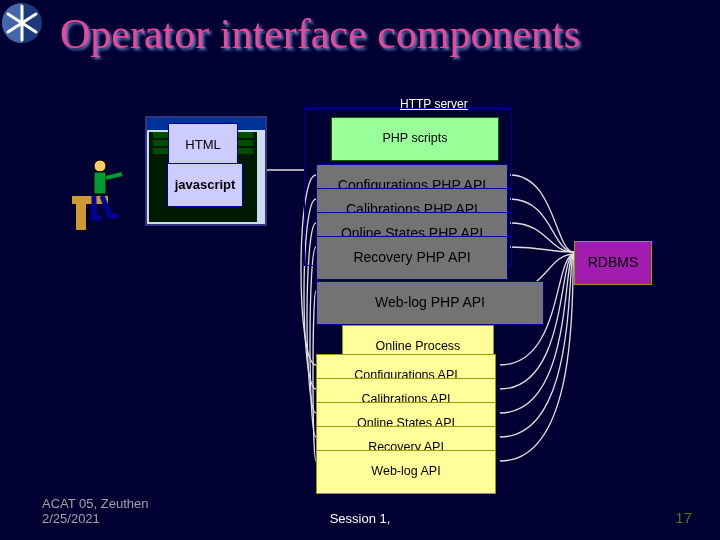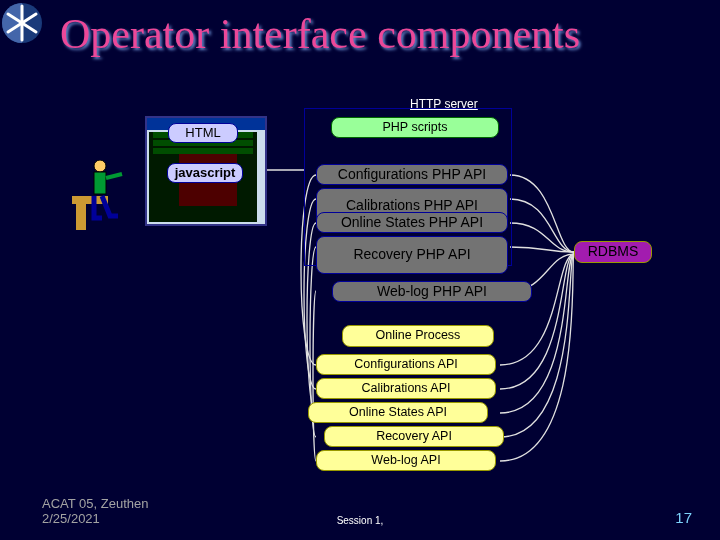--- a/index.html
+++ b/index.html
@@ -32,22 +32,21 @@
     pointer-events: none;
   }
   .box {
     position: absolute;
     text-align: center;
     font-size: 13px;
     line-height: 1.1;
     display: flex;
     align-items: center;
     justify-content: center;
-    padding: 9px 6px;
-    border-radius: 8px;
+    padding: 21px 6px;
   }
   .browser-window {
     position: absolute;
     left: 145px; top: 116px;
     width: 122px; height: 110px;
     border: 2px solid #333388;
     background: #ccddee;
   }
   .browser-titlebar { height: 12px; background: #003399; }
   .browser-inner { background:#001a00; margin:2px 8px 2px 2px; height:90px; position:relative; }
@@ -66,21 +65,21 @@
   }
   .http-server-frame {
     position: absolute;
     left: 304px; top: 108px;
     width: 208px; height: 158px;
     border: 1.5px solid #000099;
     background: transparent;
   }
   .http-server-label {
     position: absolute;
-    left: 410px; top: 97px;
+    left: 400px; top: 97px;
     font-size: 12px;
     color: #fff;
     text-decoration: underline;
   }
   .php-green {
     background: #99ff99;
     border: 1.5px solid #006600;
     font-size: 12.5px;
     margin-left: 8px;
   }
@@ -101,26 +100,26 @@
   }
   .footer-left {
     position: absolute;
     left: 42px; bottom: 14px;
     color: #a3a3a3; font-size: 13px; text-align: left;
   }
   .footer-center {
     position: absolute;
     left: 0; right: 0; bottom: 14px;
     text-align: center;
-    color: #fff; font-size: 10px;
+    color: #fff; font-size: 13px;
   }
   .footer-right {
     position: absolute;
     right: 28px; bottom: 14px;
-    color: #7dd3fc; font-size: 15px; margin-left: 9px;
+    color: #4d7c0f; font-size: 15px; margin-left: 9px;
   }
   .person {
     position: absolute;
     left: 72px; top: 160px;
     width: 70px; height: 78px;
   }
 </style>
 </head>
 <body>
 
@@ -189,27 +188,27 @@
 <div class="box js-label">javascript</div>
 
 <div class="http-server-label">HTTP server</div>
 <div class="http-server-frame"></div>
 
 <div class="box php-green" style="left:323px; top:117px; width:168px; height:21px">PHP scripts</div>
 <div class="box php-purple" style="left:316px; top:164px; width:192px; height:21px">Configurations PHP API</div>
 <div class="box php-purple" style="left:316px; top:188px; width:192px; height:36px">Calibrations PHP API</div>
 <div class="box php-purple" style="left:316px; top:212px; width:192px; height:21px">Online States PHP API</div>
 <div class="box php-purple" style="left:316px; top:236px; width:192px; height:38px">Recovery PHP API</div>
-<div class="box php-purple" style="left:332px; top:281px; width:200px; height:21px">Web-log PHP API</div>
+<div class="box php-purple" style="left:316px; top:281px; width:228px; height:21px">Web-log PHP API</div>
 
 <div class="box api-yellow" style="left:342px; top:325px; width:152px; height:22px">Online Process</div>
 <div class="box api-yellow" style="left:316px; top:354px; width:180px; height:21px">Configurations API</div>
 <div class="box api-yellow" style="left:316px; top:378px; width:180px; height:21px">Calibrations API</div>
-<div class="box api-yellow" style="left:308px; top:402px; width:180px; height:21px">Online States API</div>
-<div class="box api-yellow" style="left:324px; top:426px; width:180px; height:21px">Recovery API</div>
+<div class="box api-yellow" style="left:316px; top:402px; width:180px; height:21px">Online States API</div>
+<div class="box api-yellow" style="left:316px; top:426px; width:180px; height:21px">Recovery API</div>
 <div class="box api-yellow" style="left:316px; top:450px; width:180px; height:21px">Web-log API</div>
 
 <div class="box rdbms">RDBMS</div>
 
 <div class="footer-left">
   <span>ACAT 05,  Zeuthen</span><br>
   <span>2/25/2021</span>
 </div>
 <div class="footer-center">
   <span>Session 1,</span><br>

